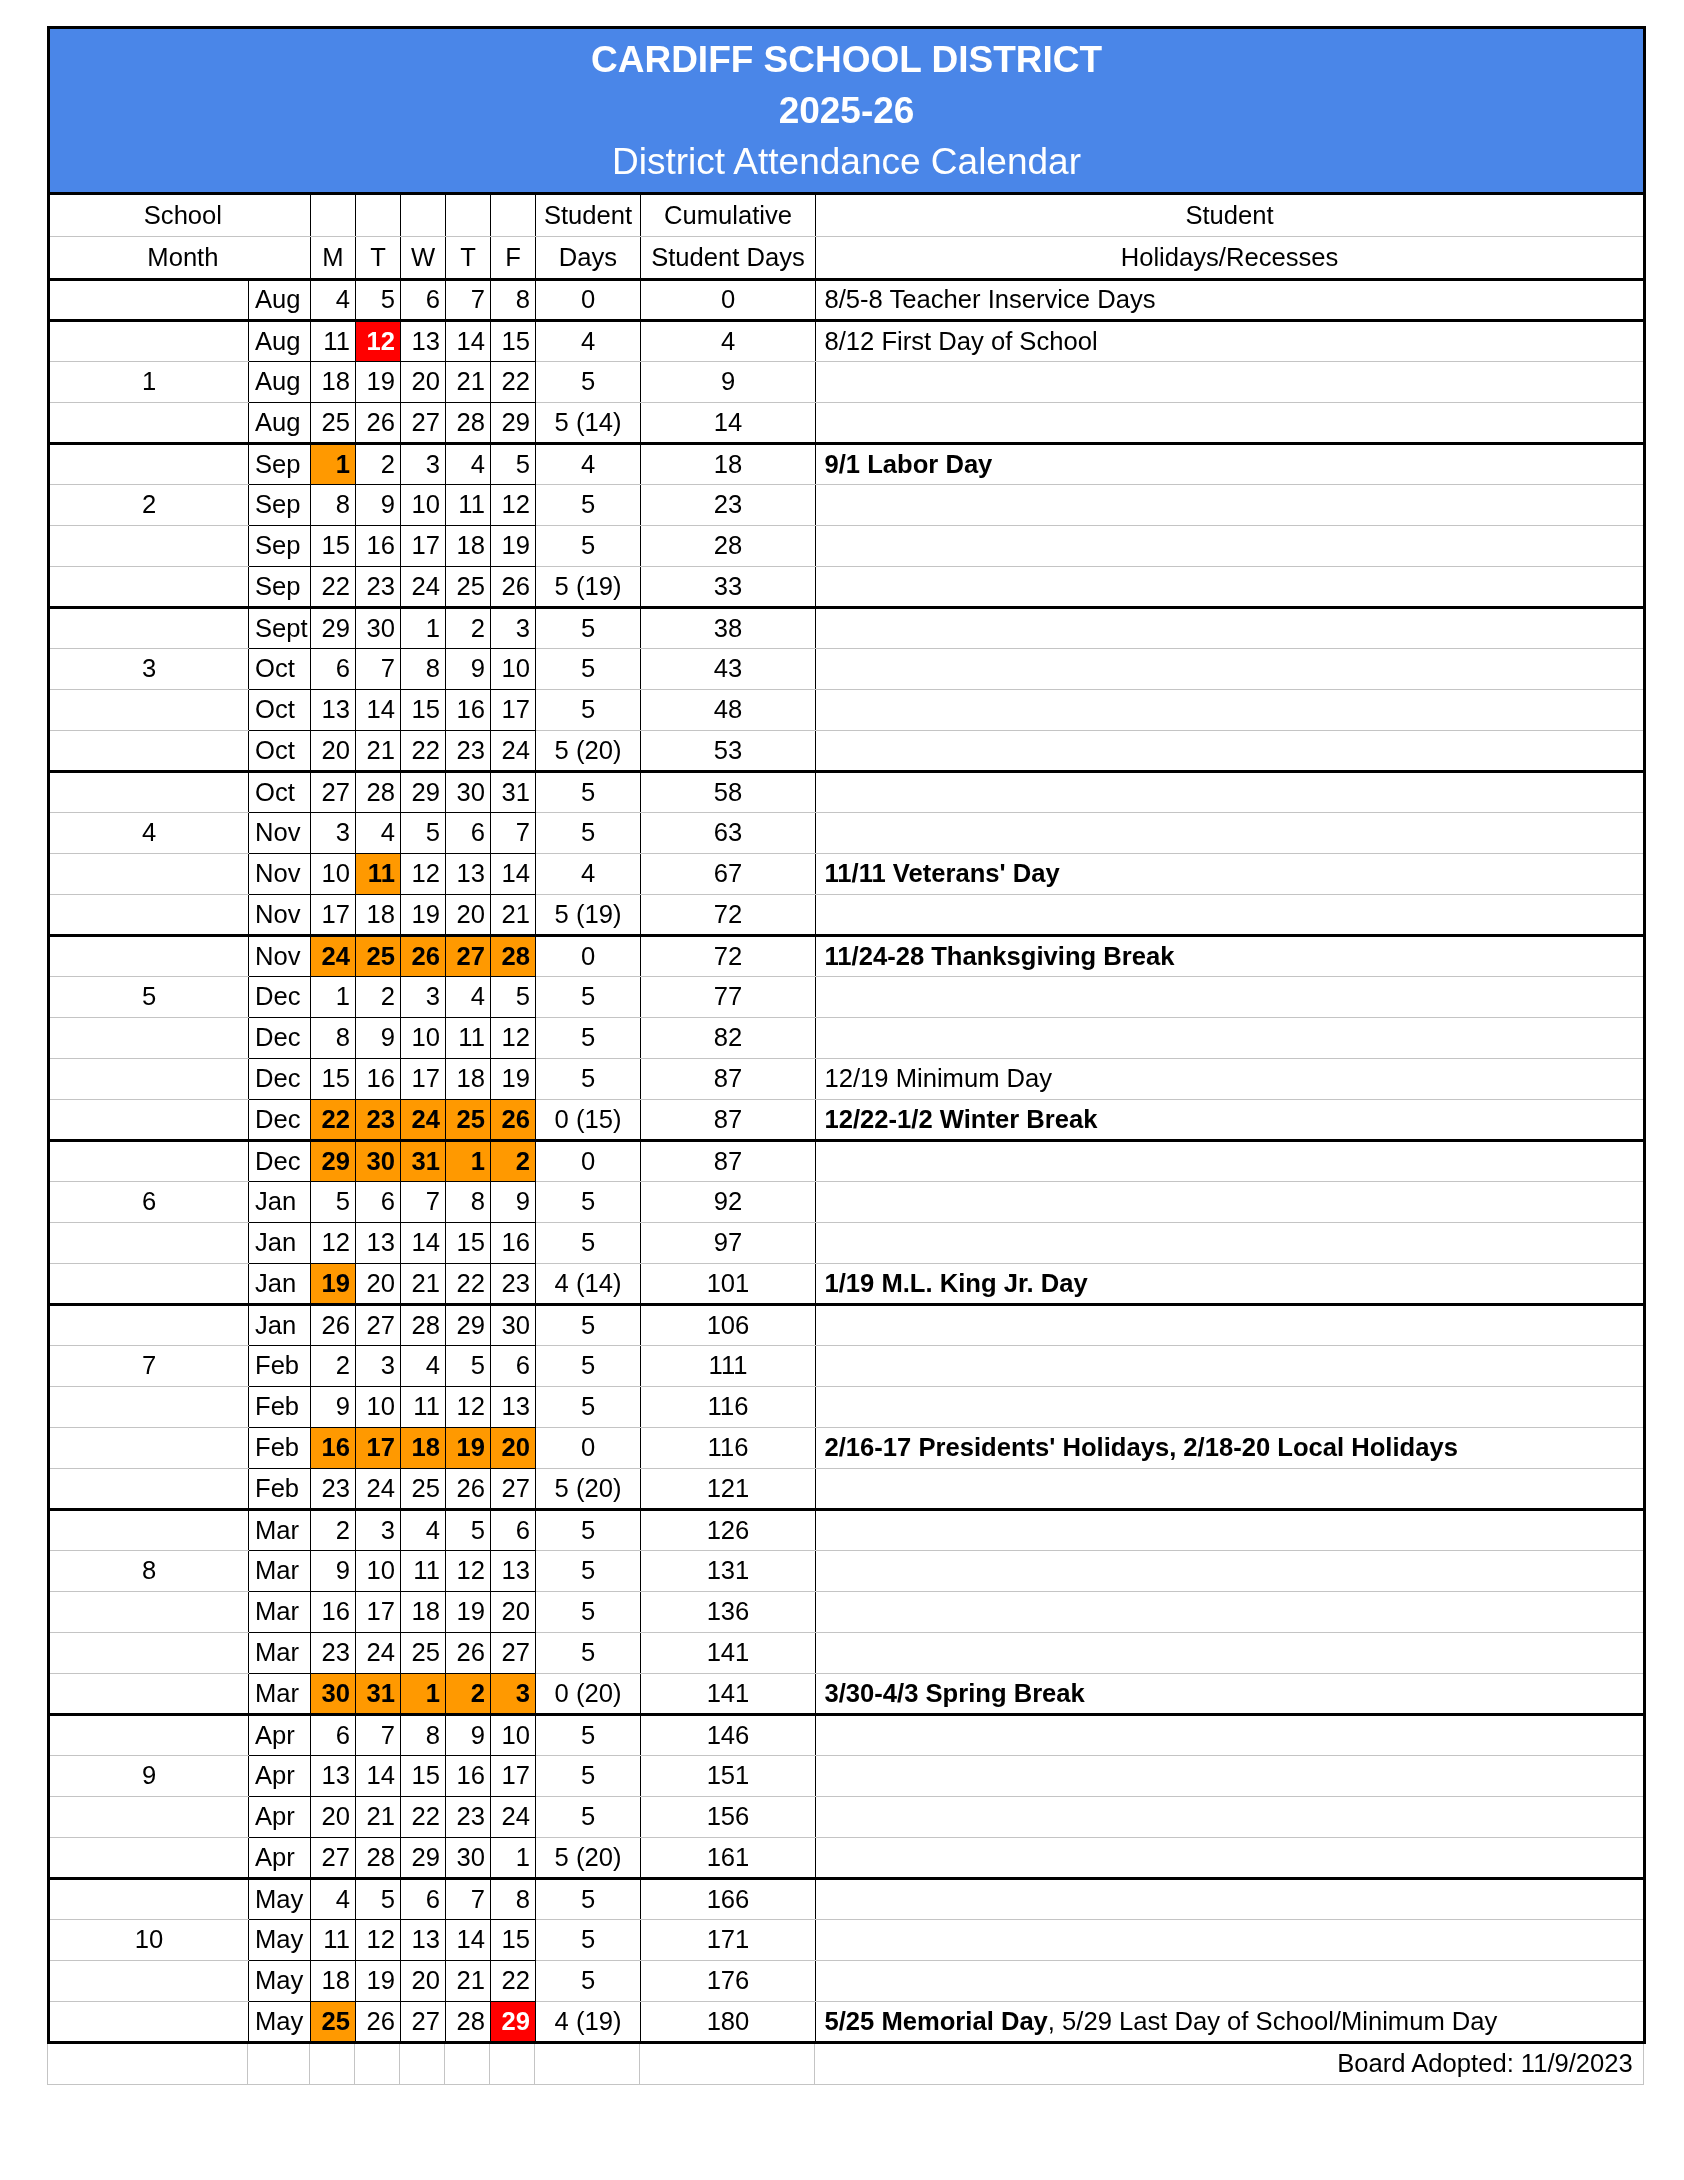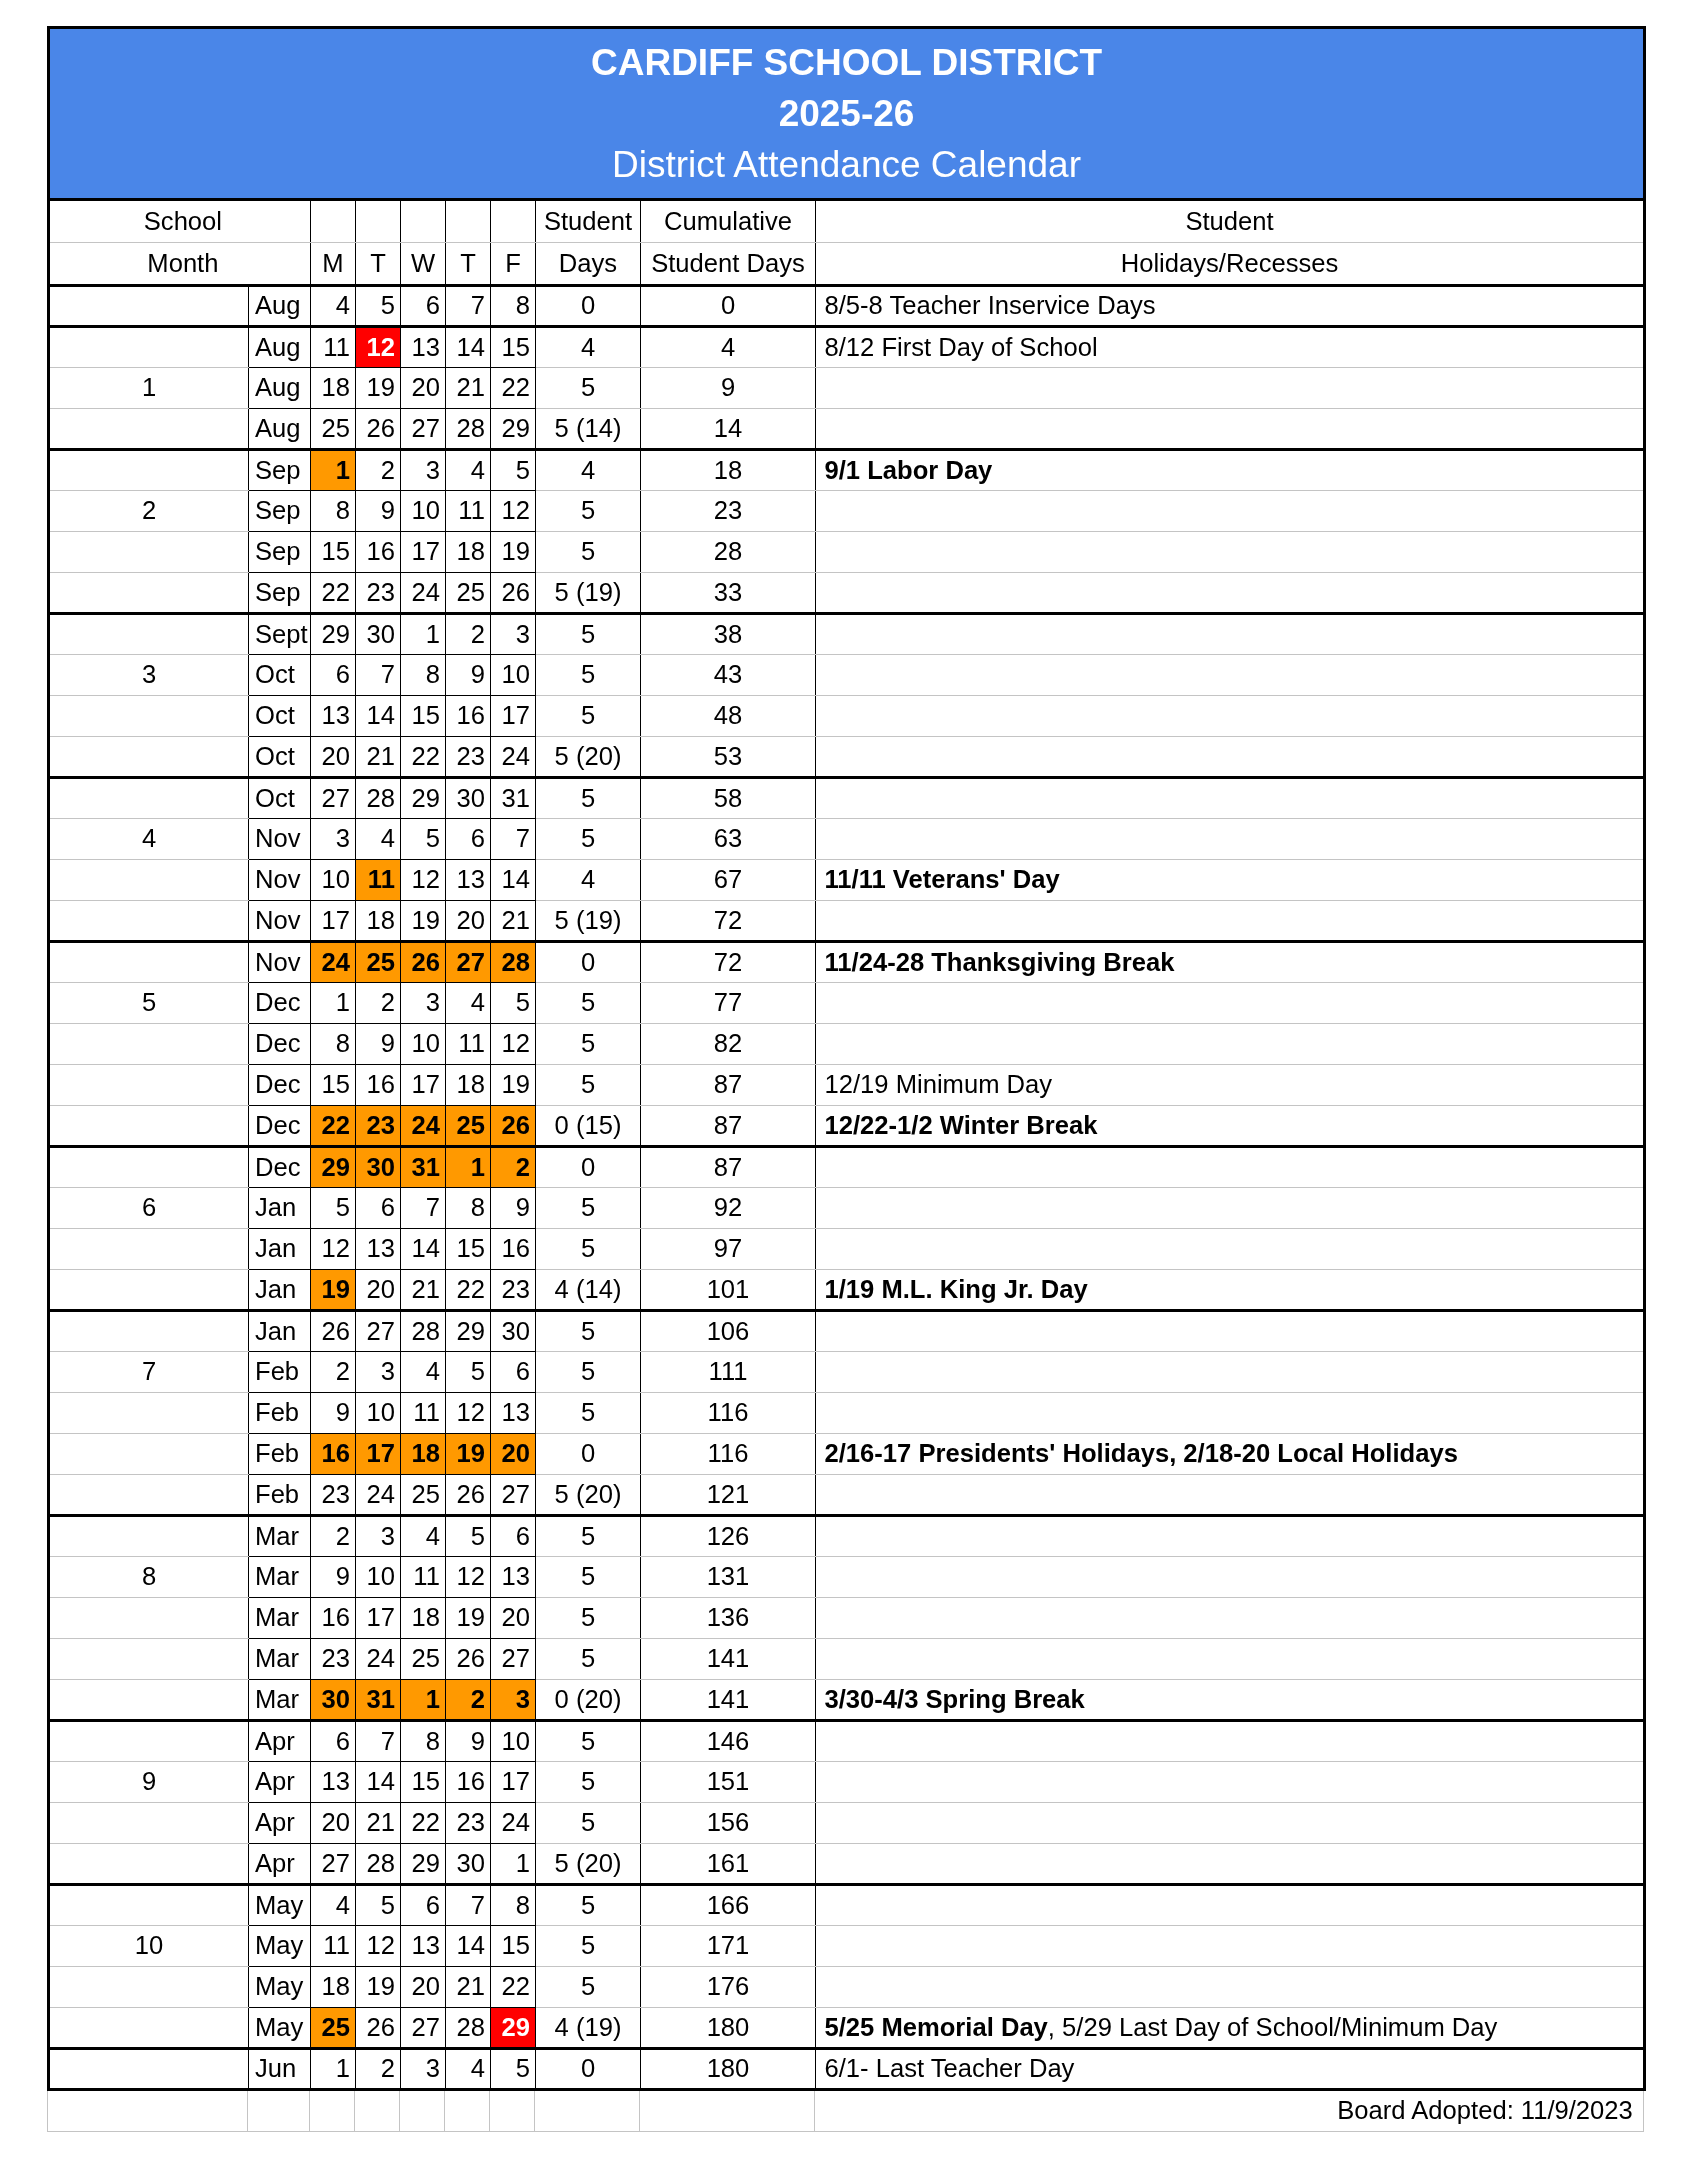--- a/index.html
+++ b/index.html
@@ -11,21 +11,21 @@
   }
   .sheet{position:absolute;left:47px;top:25.6px;width:1597px;}
   table.cal{
     border-collapse:collapse;table-layout:fixed;width:1597px;
     border:3.4px solid #000;
   }
   table.cal td{box-sizing:border-box;overflow:hidden;white-space:nowrap;vertical-align:middle;}
   
   .title-cell{
     background:#4a86e8;border:3.4px solid #000;
-    height:166px;text-align:center;color:#fff;padding:8px 0;
+    height:166px;text-align:center;color:#fff;padding:2px 0;
   }
   .title-cell .t1{font-size:37px;font-weight:bold;line-height:51px;}
   .title-cell .t3{font-size:37px;font-weight:normal;line-height:51px;}
   
   tr.hA td, tr.hB td{height:43px;font-size:25.6px;}
   .h-left{text-align:center;padding-left:6.8px;border-bottom:1.7px solid #c4c4c4;}
   .h-ctr{text-align:center;border-left:1.7px solid #000;border-right:1.7px solid #000;border-bottom:1.7px solid #c4c4c4;}
   .h-dayspacer{border:1.7px solid #000;border-bottom:1.7px solid #c4c4c4;}
   .h-day{border:1.7px solid #000;text-align:center;}
   tr.hB td{border-bottom:3.4px solid #000;}
@@ -608,32 +608,20 @@
           <td class="c-month">May</td>
           <td class="c-day hl-orange">25</td>
           <td class="c-day">26</td>
           <td class="c-day">27</td>
           <td class="c-day">28</td>
           <td class="c-day hl-red">29</td>
           <td class="c-sd">4 (19)</td>
           <td class="c-cum">180</td>
           <td class="c-hol"><span class="bold">5/25 Memorial Day</span><span>, 5/29 Last Day of School/Minimum Day</span></td>
         </tr>
-        <tr class="group-end">
-          <td class="c-num"></td>
-          <td class="c-month">Jun</td>
-          <td class="c-day">1</td>
-          <td class="c-day">2</td>
-          <td class="c-day">3</td>
-          <td class="c-day">4</td>
-          <td class="c-day">5</td>
-          <td class="c-sd">0</td>
-          <td class="c-cum">180</td>
-          <td class="c-hol"><span>6/1- Last Teacher Day</span></td>
-        </tr>
       </tbody>
   </table>
 
   <table class="foot">
     <colgroup>
       <col style="width:200px">
         <col style="width:62px">
       <col style="width:45px">
         <col style="width:45px">
         <col style="width:45px">

